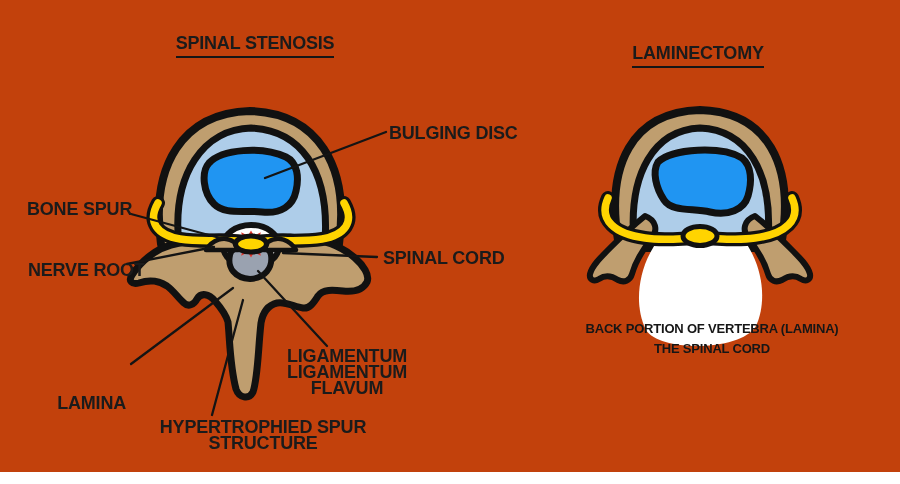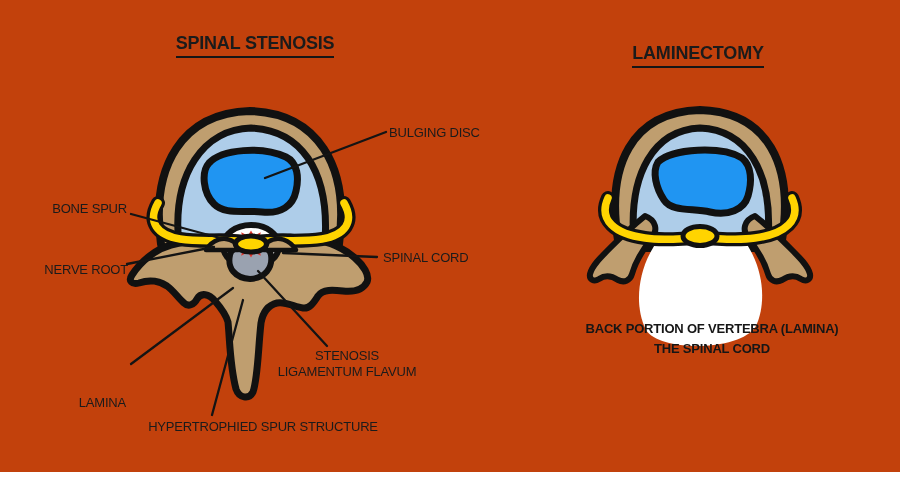--- a/index.html
+++ b/index.html
@@ -5,21 +5,21 @@
   html,body{margin:0;padding:0;}
   body{font-family:"Liberation Sans","DejaVu Sans",sans-serif;}
   .stage{
     position:relative;width:900px;height:472px;background:#c2410c;
     overflow:hidden;color:#1a1a1a;
   }
   .panel-svg{position:absolute;top:0;width:450px;height:484px;}
   #svg-left{left:0;}
   #svg-right{left:450px;}
   .lbl{
-    position:absolute;font-weight:normal;font-size:13px;line-height:16px;
+    position:absolute;font-weight:bold;font-size:18px;line-height:16px;
     letter-spacing:-0.2px;color:#1b1b1b;white-space:nowrap;
   }
   .lbl.center{text-align:center;white-space:normal;}
   .lbl.right{text-align:right;}
   .title{
     position:absolute;font-weight:bold;font-size:18px;letter-spacing:-0.2px;
     color:#1b1b1b;text-align:center;width:250px;
   }
   .title .u{
     display:inline-block;border-bottom:2.5px solid #161616;padding-bottom:2px;
@@ -139,21 +139,21 @@
 
   <div class="lbl right" style="left:27px;top:201px;width:100px;">BONE SPUR</div>
 
   <div class="lbl right" style="left:28px;top:262px;width:100px;">NERVE ROOT</div>
 
   <div class="lbl" style="left:383px;top:250px;">SPINAL CORD</div>
 
   <div class="lbl right" style="left:26px;top:348px;width:100px;margin-top:47px;">LAMINA</div>
 
   <div class="lbl center" style="left:257px;top:348px;width:180px;">
-    <span>STENOSIS</span><br>
+    <span>LIGAMENTUM</span><br>
     <span>LIGAMENTUM FLAVUM</span>
   </div>
 
   <div class="lbl center" style="left:113px;top:419px;width:300px;">HYPERTROPHIED SPUR STRUCTURE</div>
 
   <div class="caption">
     <div>BACK PORTION OF VERTEBRA (LAMINA)</div>
     <div>THE SPINAL CORD</div>
   </div>
 

